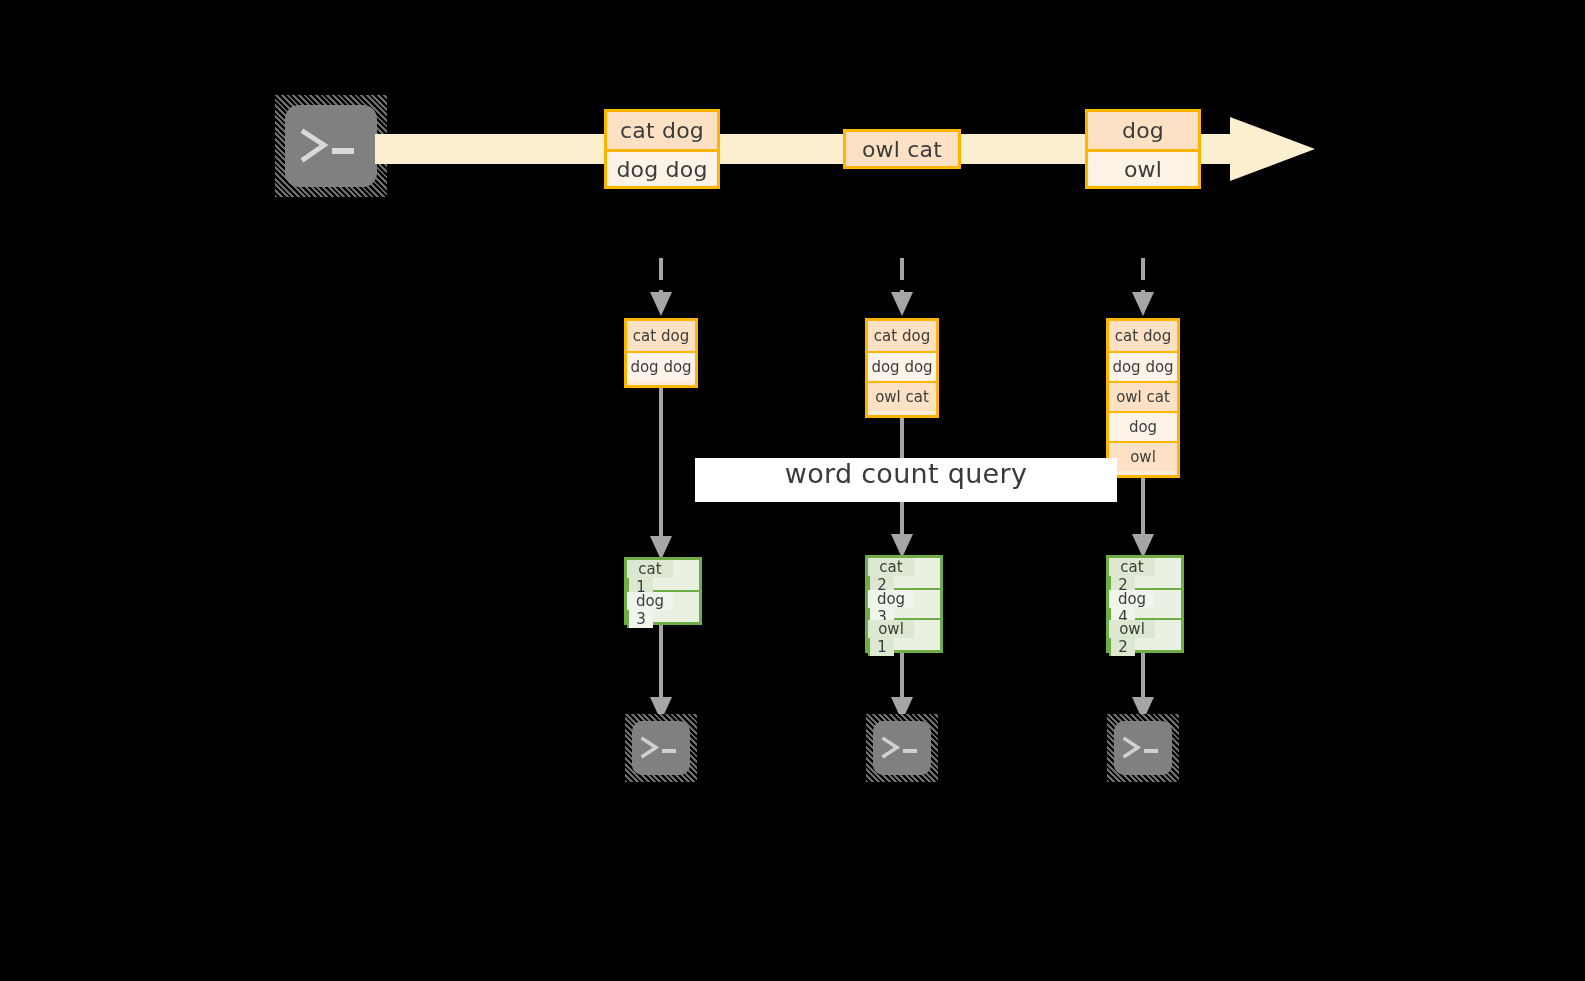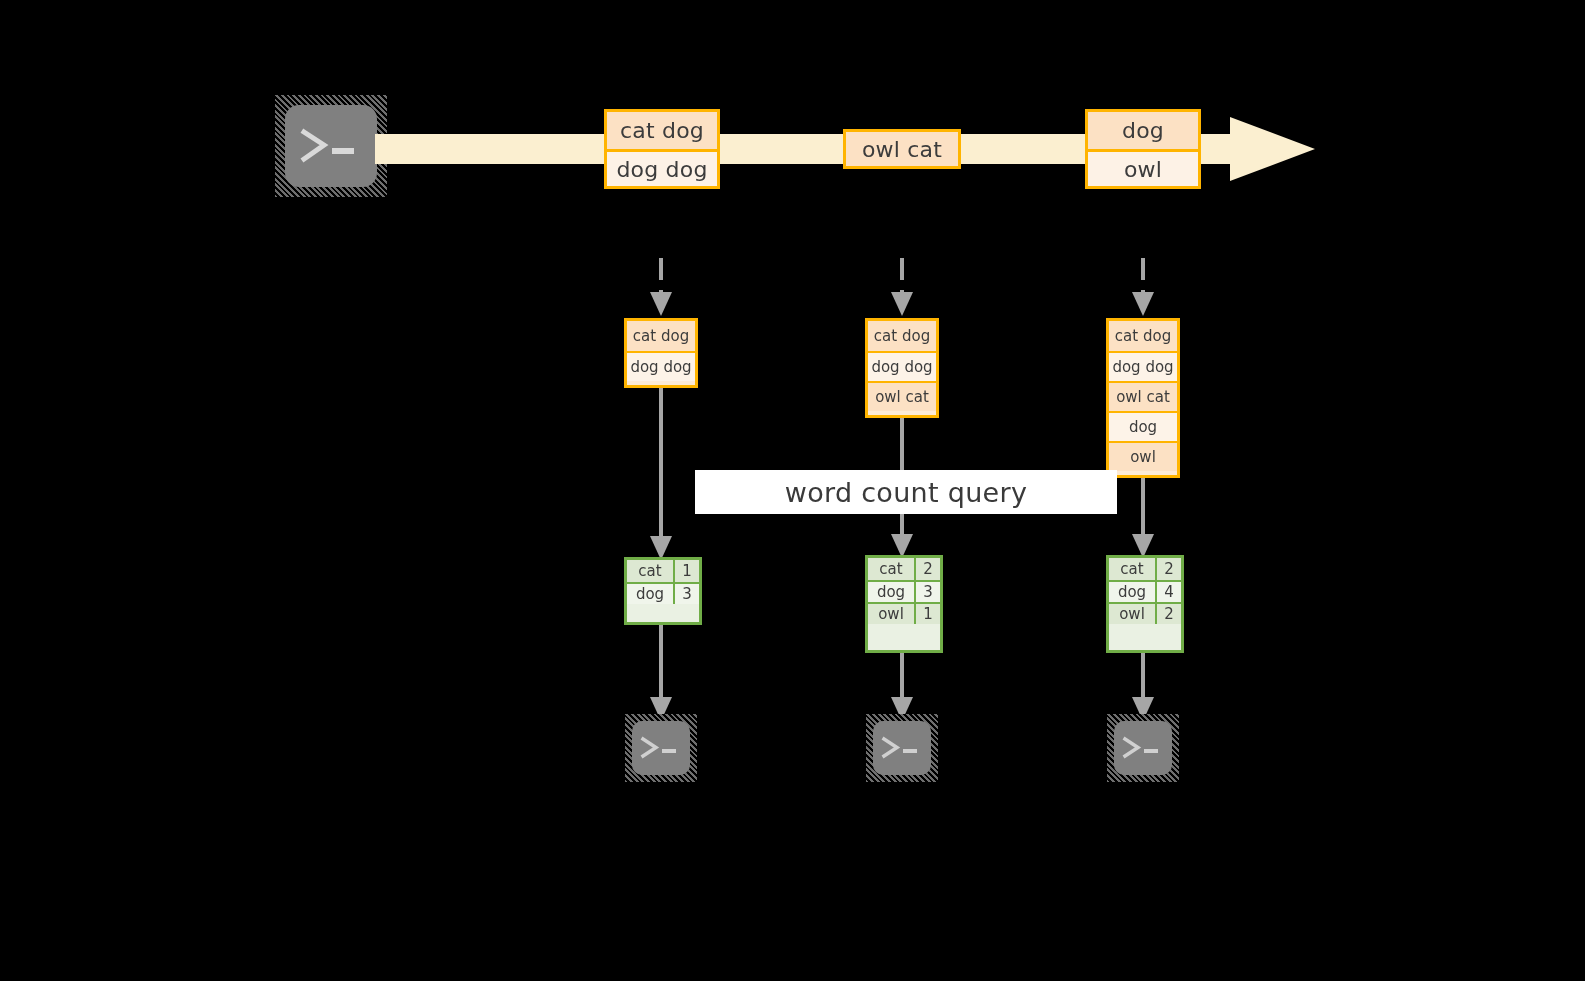--- a/index.html
+++ b/index.html
@@ -102,22 +102,23 @@
 
   
   .restab {
     position: absolute;
     box-sizing: border-box;
     border: 3px solid #70AD47;
     background: #EAF1E3;
   }
   .restab .trow {
     display: flex;
-    height: 22px;
-    box-sizing: border-box;
+    height: 30px;
+    box-sizing: border-box;
+    flex-direction: column;
   }
   .restab .trow + .trow { border-top: 2px solid #70AD47; }
   .restab .tc {
     box-sizing: border-box;
     display: flex;
     align-items: center;
     justify-content: center;
     font-size: 15px;
     color: #3c3c3c;
   }
@@ -131,23 +132,21 @@
 
   
   .qband {
     position: absolute;
     left: 688px;
     top: 458px;
     width: 422px;
     height: 44px;
     background: #FFFFFF;
     display: flex;
-    align-items: center;
-    justify-content: center;
-    margin-top: 12px;
+    justify-content: center;
   }
   .qband span {
     font-size: 27px;
     color: #3a3a3a;
     letter-spacing: .3px;
     white-space: nowrap;
   }
 </style>
 </head>
 <body>

